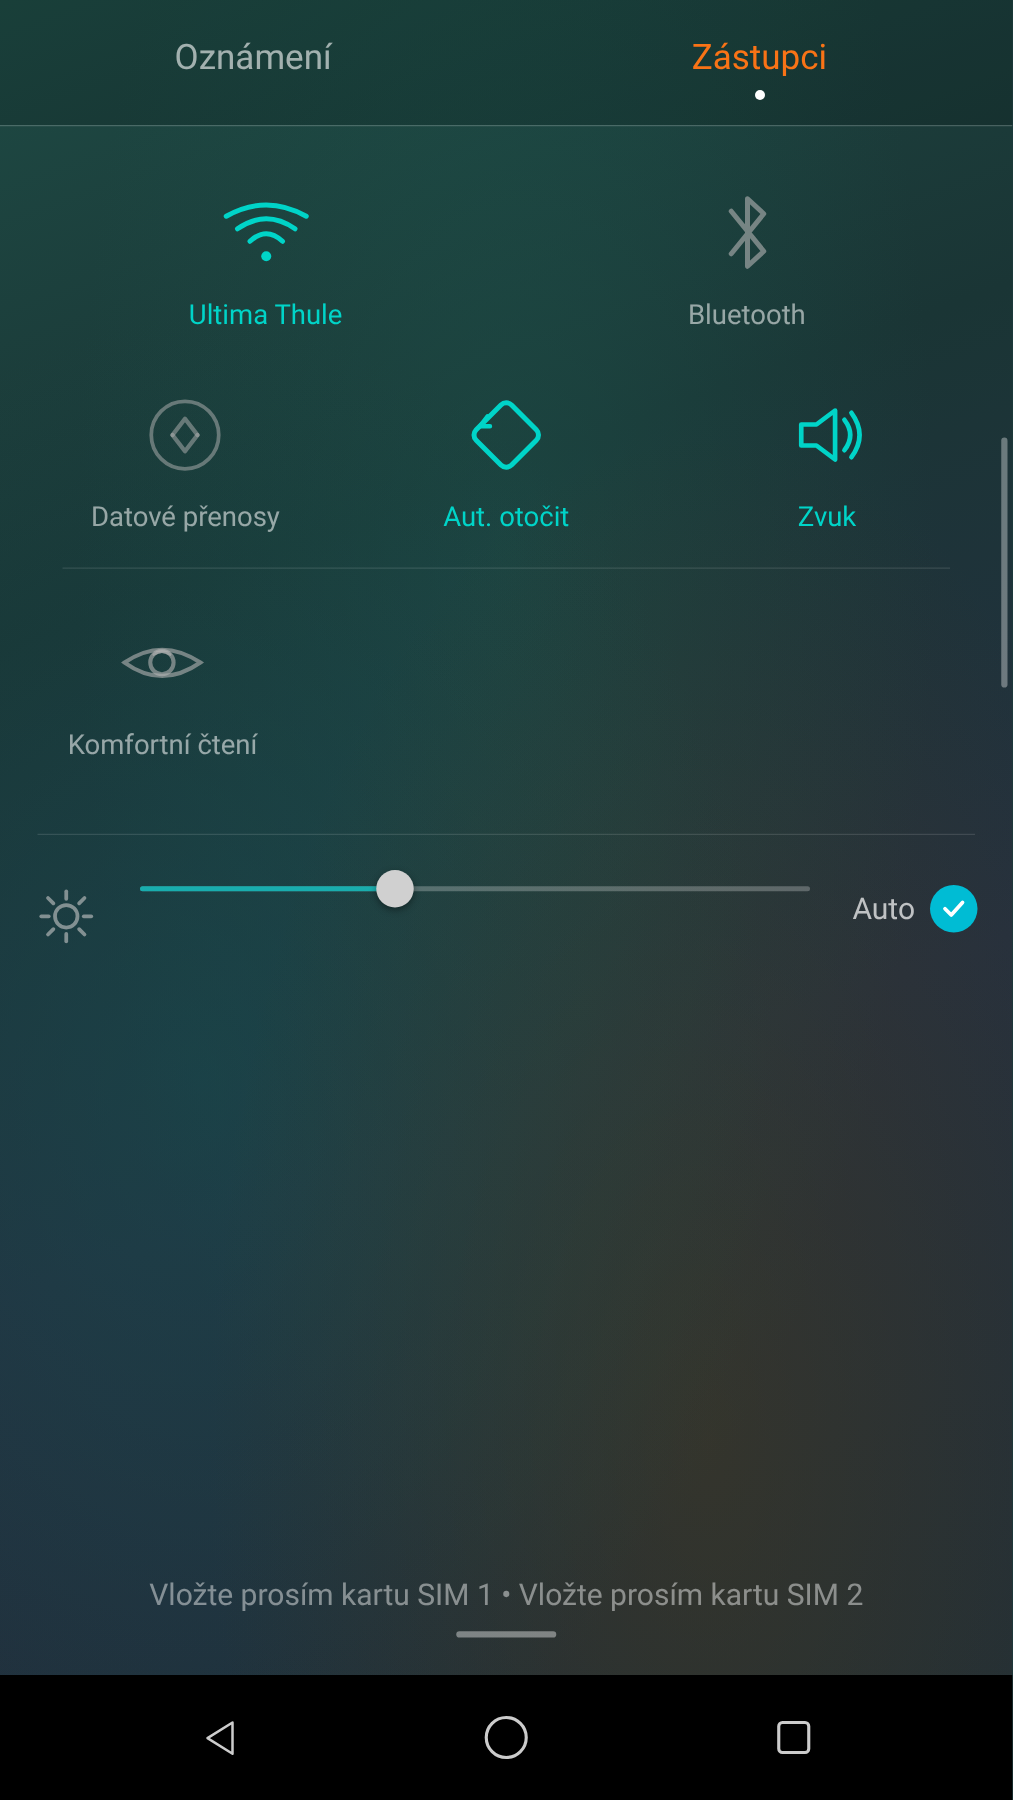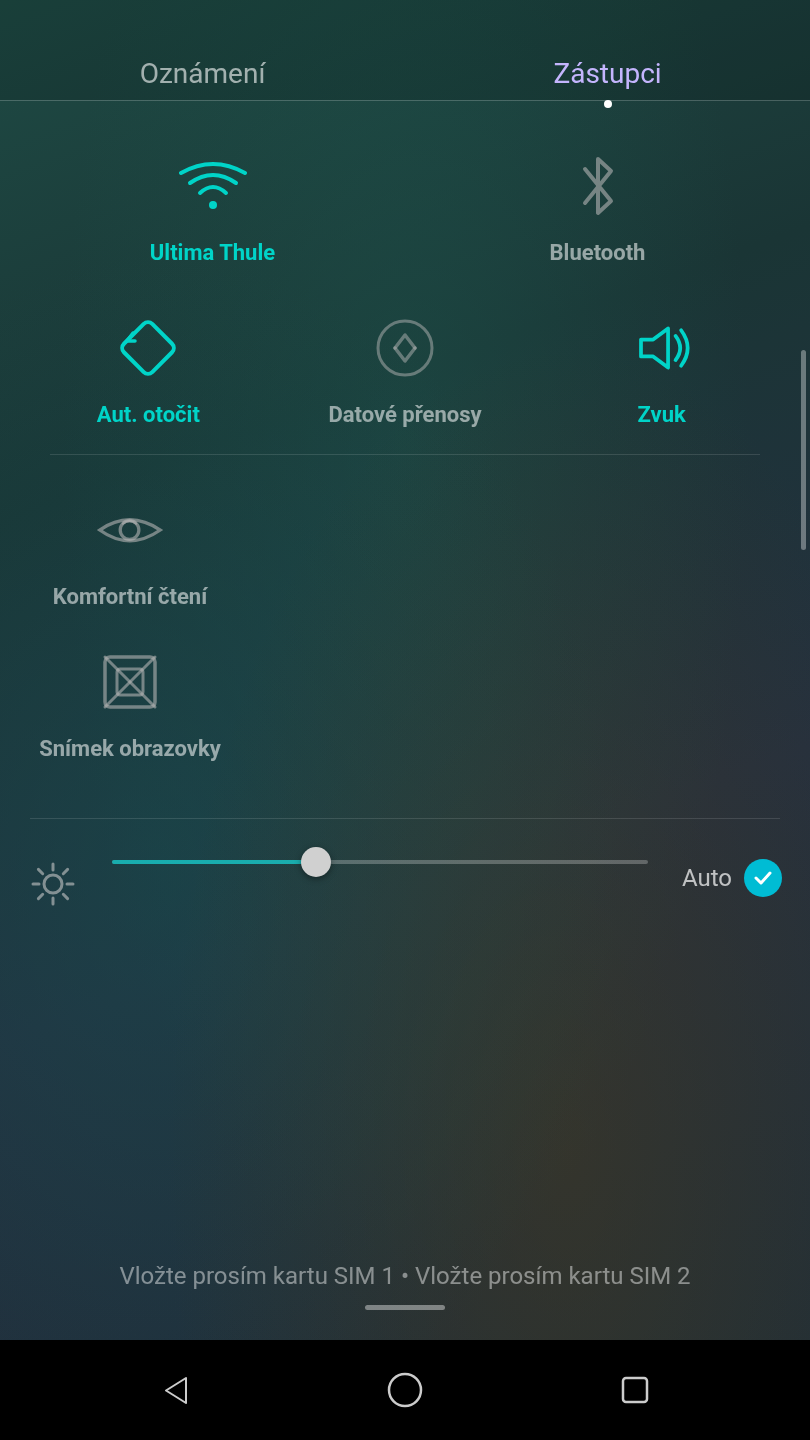--- a/index.html
+++ b/index.html
@@ -29,36 +29,36 @@
       z-index: 1;
       height: 100%;
       display: flex;
       flex-direction: column;
     }
 
     
     .tab-bar {
       display: flex;
       height: 100px;
-      align-items: flex-end;
+      align-items: center;
       background: rgba(0,0,0,0.15);
     }
 
     .tab {
       flex: 1;
       text-align: center;
       font-size: 28px;
       color: rgba(255,255,255,0.6);
       cursor: pointer;
       padding-bottom: 10px;
       position: relative;
     }
 
     .tab.active {
-      color: #c4b5fd;
+      color: #f97316;
       font-weight: 400;
     }
 
     .tab-indicator {
       position: absolute;
       bottom: -8px;
       left: 50%;
       transform: translateX(-50%);
       width: 8px;
       height: 8px;
@@ -100,21 +100,20 @@
       align-items: center;
       justify-content: center;
       margin-bottom: 18px;
     }
 
     .tile-label {
       font-size: 22px;
       color: rgba(255,255,255,0.55);
       text-align: center;
       line-height: 1.3;
-      font-weight: bold;
     }
 
     .tile-label.active {
       color: #00d4c8;
     }
 
     
     .row-separator {
       height: 1px;
       background: rgba(255,255,255,0.12);
@@ -292,36 +291,36 @@
       </div>
 
 
     </div>
 
     <div class="tiles-row">
 
       <div class="tile">
         <div class="tile-icon">
           <svg width="70" height="70" viewBox="0 0 70 70" fill="none">
-            <rect x="15" y="15" width="40" height="40" rx="6" stroke="#00d4c8" stroke-width="4" transform="rotate(45 35 35)"></rect>
-            <polyline points="20,20 14,28 22,28" stroke="#00d4c8" stroke-width="3.5" fill="none" stroke-linejoin="round" stroke-linecap="round"></polyline>
-          </svg>
-        </div>
-        <div class="tile-label active">Aut. otočit</div>
-      </div>
-
-      <div class="tile">
-        <div class="tile-icon">
-          <svg width="70" height="70" viewBox="0 0 70 70" fill="none">
             <circle cx="35" cy="35" r="27" stroke="rgba(180,180,180,0.5)" stroke-width="3"></circle>
             <path d="M25 35 L35 22 L45 35" stroke="rgba(180,180,180,0.5)" stroke-width="3.5" fill="none" stroke-linecap="round" stroke-linejoin="round"></path>
             <path d="M25 35 L35 48 L45 35" stroke="rgba(180,180,180,0.5)" stroke-width="3.5" fill="none" stroke-linecap="round" stroke-linejoin="round"></path>
           </svg>
         </div>
         <div class="tile-label">Datové přenosy</div>
+      </div>
+
+      <div class="tile">
+        <div class="tile-icon">
+          <svg width="70" height="70" viewBox="0 0 70 70" fill="none">
+            <rect x="15" y="15" width="40" height="40" rx="6" stroke="#00d4c8" stroke-width="4" transform="rotate(45 35 35)"></rect>
+            <polyline points="20,20 14,28 22,28" stroke="#00d4c8" stroke-width="3.5" fill="none" stroke-linejoin="round" stroke-linecap="round"></polyline>
+          </svg>
+        </div>
+        <div class="tile-label active">Aut. otočit</div>
       </div>
 
       <div class="tile">
         <div class="tile-icon">
           <svg width="75" height="70" viewBox="0 0 75 70" fill="none">
             <path d="M15 26 L15 44 L28 44 L44 56 L44 14 L28 26 Z" stroke="#00d4c8" stroke-width="4" fill="none" stroke-linejoin="round"></path>
             <path d="M52 22 Q62 35 52 48" stroke="#00d4c8" stroke-width="4" fill="none" stroke-linecap="round"></path>
             <path d="M58 16 Q72 35 58 54" stroke="#00d4c8" stroke-width="4" fill="none" stroke-linecap="round"></path>
           </svg>
         </div>
@@ -339,31 +338,20 @@
           <svg width="75" height="55" viewBox="0 0 75 55" fill="none">
             <path d="M5 27 Q37 5 70 27 Q37 50 5 27 Z" stroke="rgba(180,180,180,0.6)" stroke-width="3.5" fill="none"></path>
             <circle cx="37" cy="27" r="10" stroke="rgba(180,180,180,0.6)" stroke-width="3.5" fill="none"></circle>
             <path d="M30 20 Q37 15 44 20" stroke="rgba(180,180,180,0.6)" stroke-width="2.5" fill="none" stroke-linecap="round"></path>
           </svg>
         </div>
         <div class="tile-label">Komfortní čtení</div>
       </div>
 
 
-      <div class="tile">
-        <div class="tile-icon">
-          <svg width="70" height="70" viewBox="0 0 70 70" fill="none">
-            <rect x="10" y="10" width="50" height="50" rx="5" stroke="rgba(180,180,180,0.6)" stroke-width="3.5" fill="none"></rect>
-            <line x1="10" y1="10" x2="60" y2="60" stroke="rgba(180,180,180,0.6)" stroke-width="3" stroke-linecap="round"></line>
-            <line x1="60" y1="10" x2="10" y2="60" stroke="rgba(180,180,180,0.6)" stroke-width="3" stroke-linecap="round"></line>
-            <rect x="22" y="22" width="26" height="26" rx="3" stroke="rgba(180,180,180,0.6)" stroke-width="3" fill="none"></rect>
-          </svg>
-        </div>
-        <div class="tile-label">Snímek obrazovky</div>
-      </div>
 
     </div>
 
   </div>
 
   <div class="row-separator" style="margin: 10px 30px;"></div>
 
   <div class="brightness-area">
 
     <div class="brightness-icon">

